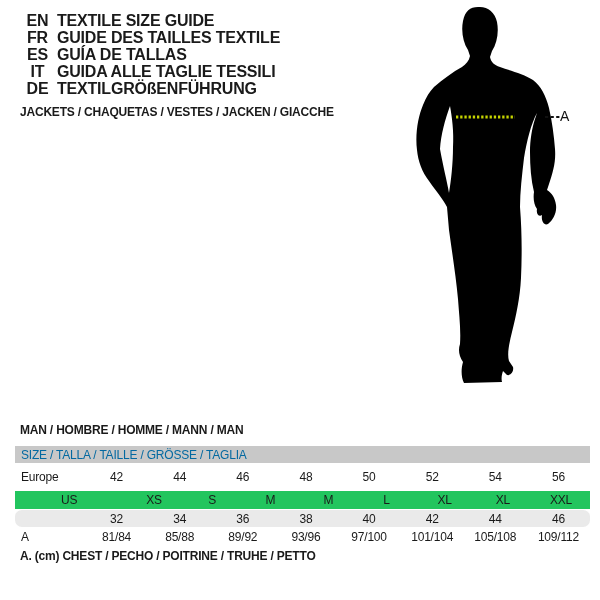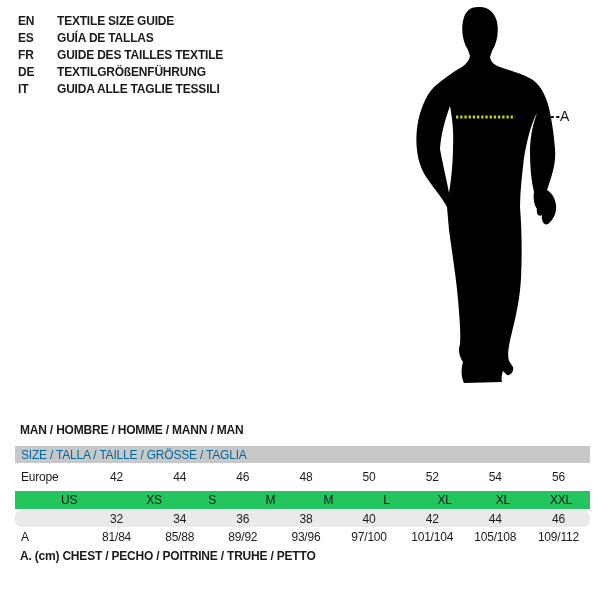--- a/index.html
+++ b/index.html
@@ -8,21 +8,21 @@
     position:relative;
     background:#ffffff;
     font-family:"Liberation Sans", sans-serif;
     color:#1a1a1a;
     overflow:hidden;
     letter-spacing:-0.2px;
   }
 
   
   .lang-block { position:absolute; left:18px; top:12px; }
-  .lang-row { display:flex; height:17px; align-items:center; font-size:12px; font-weight:bold; }
+  .lang-row { display:flex; height:17px; align-items:center; font-size:16px; font-weight:bold;text-align:center; }
   .lang-code { width:39px; }
   .lang-text { white-space:nowrap; }
 
   
   .products-block { position:absolute; left:20px; top:105px; }
   .product-line { height:18px; font-size:12px; font-weight:bold; white-space:nowrap; }
 
   
   .figure-wrap { position:absolute; left:0; top:0; width:600px; height:400px; }
   .figure-svg { position:absolute; left:400px; top:0; width:200px; height:400px; }
@@ -56,38 +56,39 @@
 </style>
 </head>
 <body>
 
 <div class="lang-block">
   <div class="lang-row">
     <span class="lang-code">EN</span>
     <span class="lang-text">TEXTILE SIZE GUIDE</span>
   </div>
   <div class="lang-row">
+    <span class="lang-code">FR</span>
+    <span class="lang-text">GUIDE DES TAILLES TEXTILE</span>
+  </div>
+  <div class="lang-row">
     <span class="lang-code">ES</span>
     <span class="lang-text">GUÍA DE TALLAS</span>
   </div>
   <div class="lang-row">
-    <span class="lang-code">FR</span>
-    <span class="lang-text">GUIDE DES TAILLES TEXTILE</span>
+    <span class="lang-code">IT</span>
+    <span class="lang-text">GUIDA ALLE TAGLIE TESSILI</span>
   </div>
   <div class="lang-row">
     <span class="lang-code">DE</span>
     <span class="lang-text">TEXTILGRÖßENFÜHRUNG</span>
   </div>
-  <div class="lang-row">
-    <span class="lang-code">IT</span>
-    <span class="lang-text">GUIDA ALLE TAGLIE TESSILI</span>
-  </div>
 </div>
 
 <div class="products-block">
+  <div class="product-line">JACKETS / CHAQUETAS / VESTES / JACKEN / GIACCHE</div>
 </div>
 
 <div class="figure-wrap">
   <svg class="figure-svg" viewBox="400 0 200 400" xmlns="http://www.w3.org/2000/svg">
     <path d="M 478 7
              C 487 6, 495 12, 497 22
              C 499 32, 497 43, 492 51
              L 490 57
              C 491 62, 494 65, 500 67
              C 511 71, 524 74, 533 80

